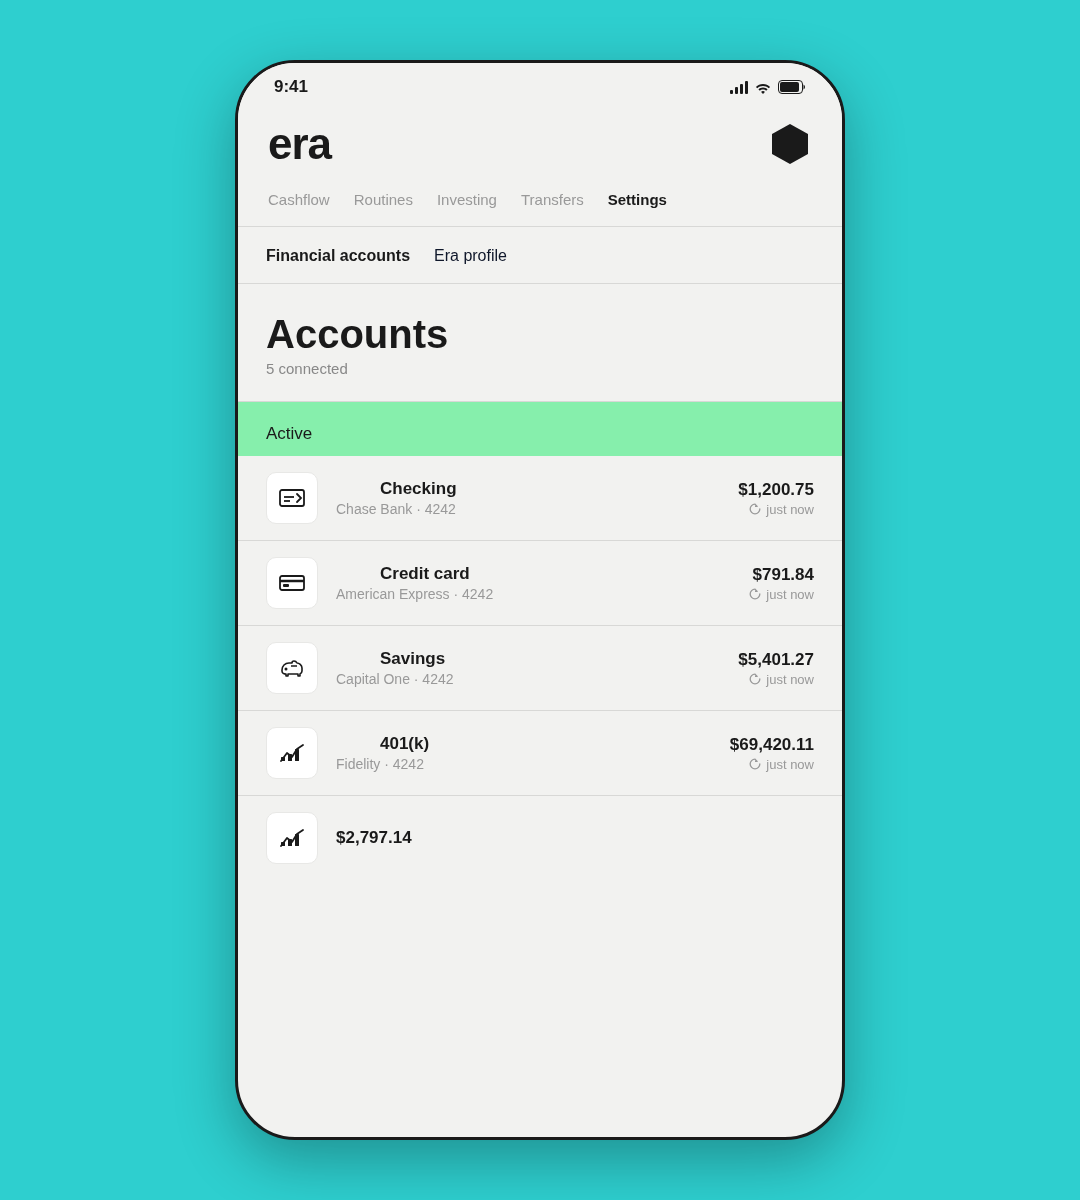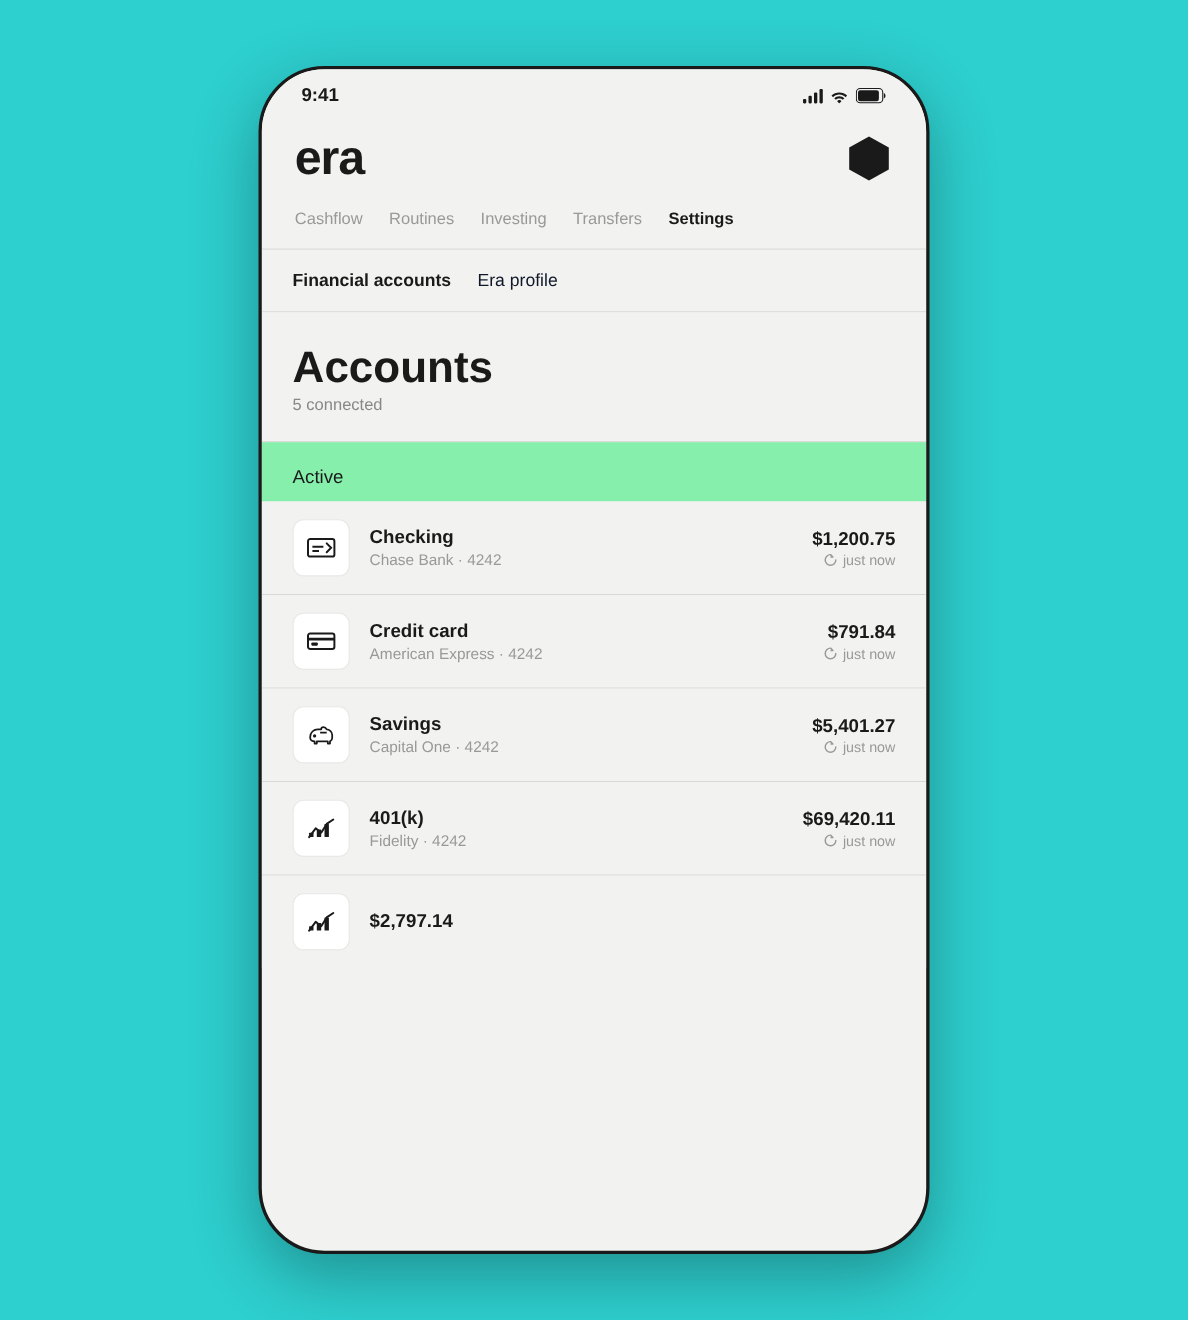--- a/index.html
+++ b/index.html
@@ -194,20 +194,21 @@
     }
 
     .account-info {
       flex: 1;
     }
 
     .account-name {
       font-size: 17px;
       font-weight: 600;
       color: #1a1a1a;
+      margin-left: 44px;
     }
 
     .account-detail {
       font-size: 14px;
       color: #999;
       margin-top: 2px;
     }
 
     .account-right {
       text-align: right;

